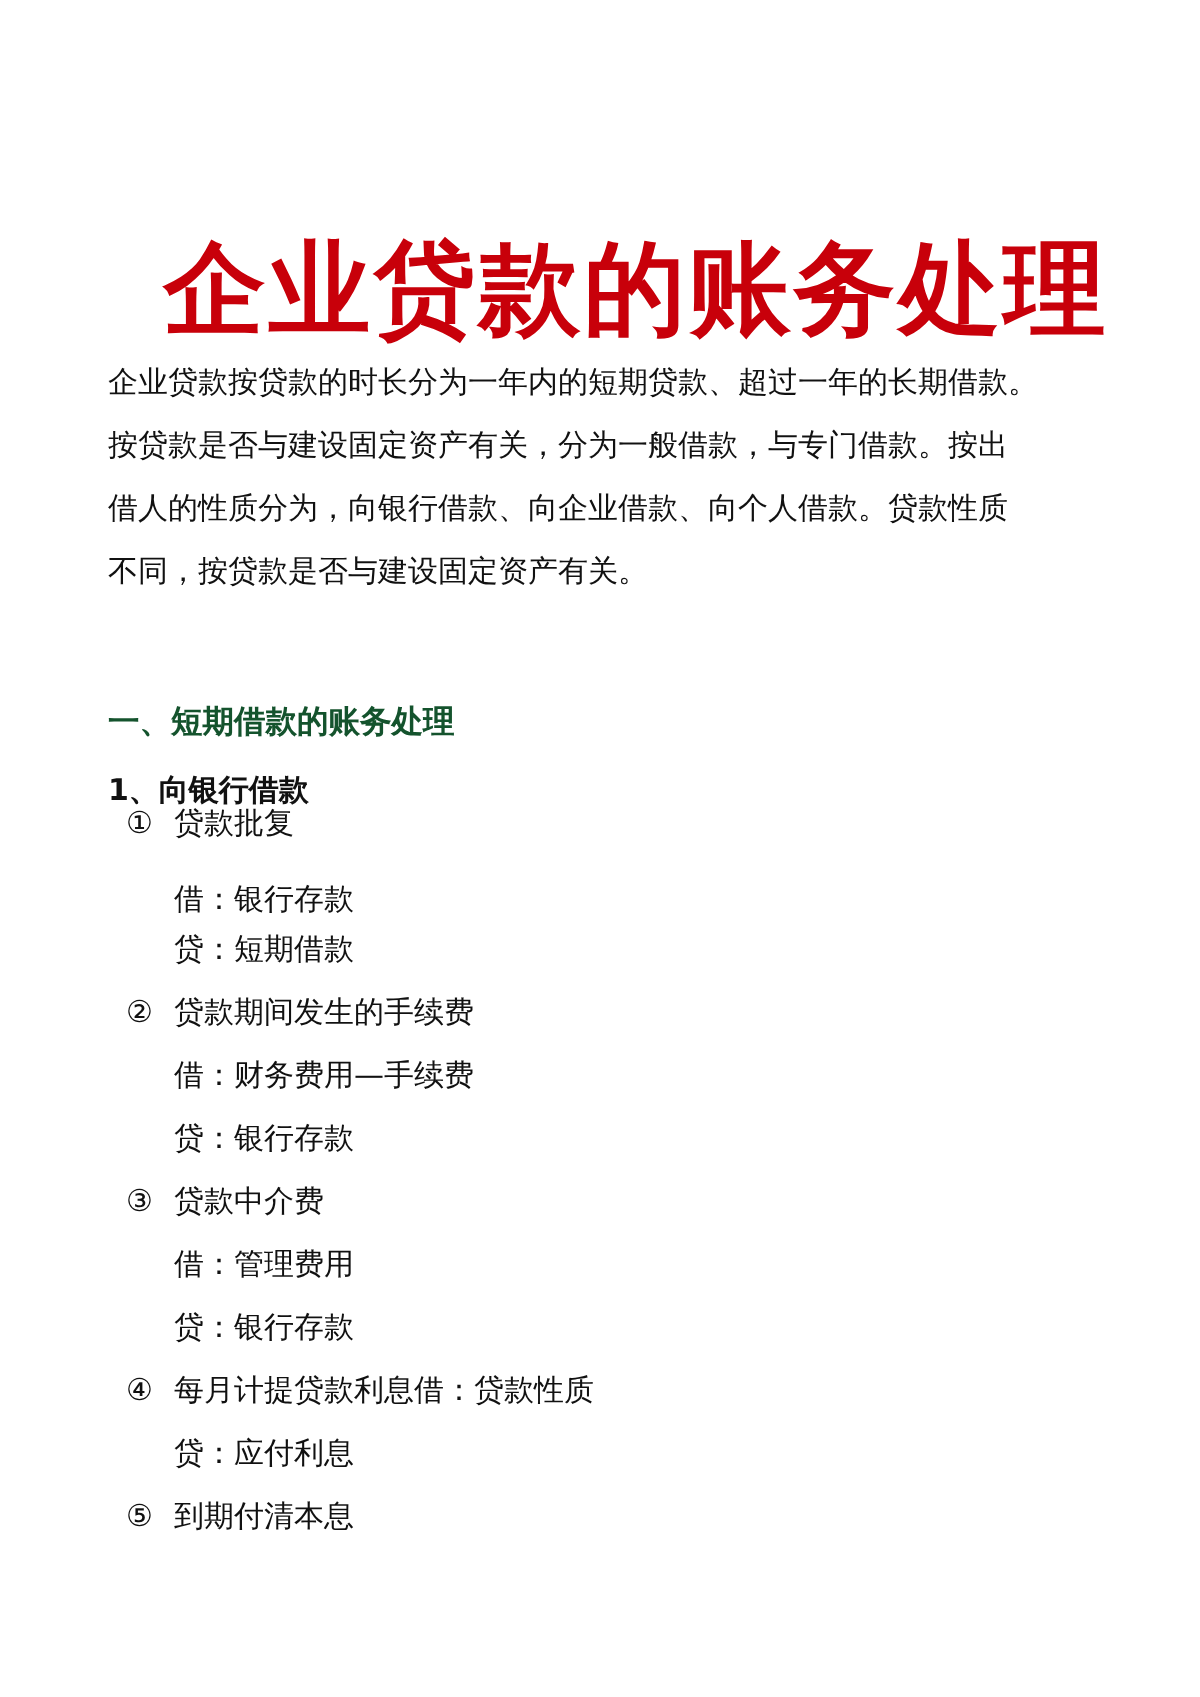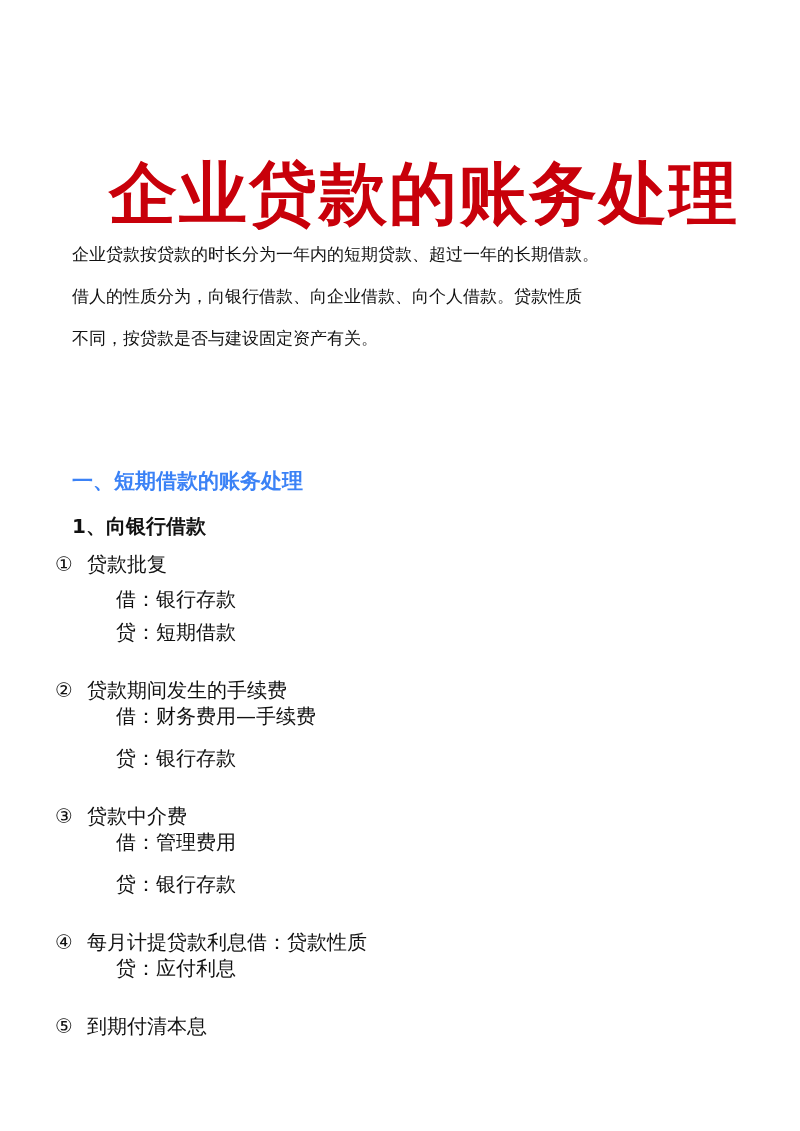--- a/index.html
+++ b/index.html
@@ -25,21 +25,21 @@
     font-weight: bold;
     line-height: 80px;
     letter-spacing: 2px;
     padding-left: 24px;
   }
   .intro {
     position: absolute;
     left: 72px;
     top: 233px;
     width: 680px;
-    font-size: 17px;
+    font-size: 20px;
     line-height: 42px;
     margin: 0;
   }
   .intro .line {
     display: block;
     white-space: nowrap;
   }
   .section-heading {
     position: absolute;
     left: 72px;
@@ -57,39 +57,40 @@
     line-height: 34px;
     font-weight: bold;
     white-space: nowrap;
   }
   .row {
     position: absolute;
     font-size: 20px;
     line-height: 34px;
     white-space: nowrap;
   }
-  .row.step { left: 55px; margin-top: 16px; }
+  .row.step { left: 84px; }
   .row.entry { left: 116px; }
   .step .num {
     display: inline-block;
     width: 32px;
   }
 </style>
 </head>
 <body style="color: rgb(17, 17, 17); background: rgb(255, 255, 255);">
 
 <h1 class="title" style="color: rgb(200, 0, 10);">企业贷款的账务处理</h1>
 
 <p class="intro">
   <span class="line">企业贷款按贷款的时长分为一年内的短期贷款、超过一年的长期借款。</span>
+  <span class="line">按贷款是否与建设固定资产有关，分为一般借款，与专门借款。按出</span>
   <span class="line">借人的性质分为，向银行借款、向企业借款、向个人借款。贷款性质</span>
   <span class="line">不同，按贷款是否与建设固定资产有关。</span>
 </p>
 
-<h2 class="section-heading" style="color: #3b82f6;">一、短期借款的账务处理</h2>
+<h2 class="section-heading" style="color: #14532d;">一、短期借款的账务处理</h2>
 
 <h3 class="sub-heading">1、向银行借款</h3>
 
 <div class="row step" style="top:531px;">
   <span class="num">①</span><span>贷款批复</span>
 </div>
 <div class="row entry" style="top:582px;">借：银行存款</div>
 <div class="row entry" style="top:615px;">贷：短期借款</div>
 
 <div class="row step" style="top:657px;">

